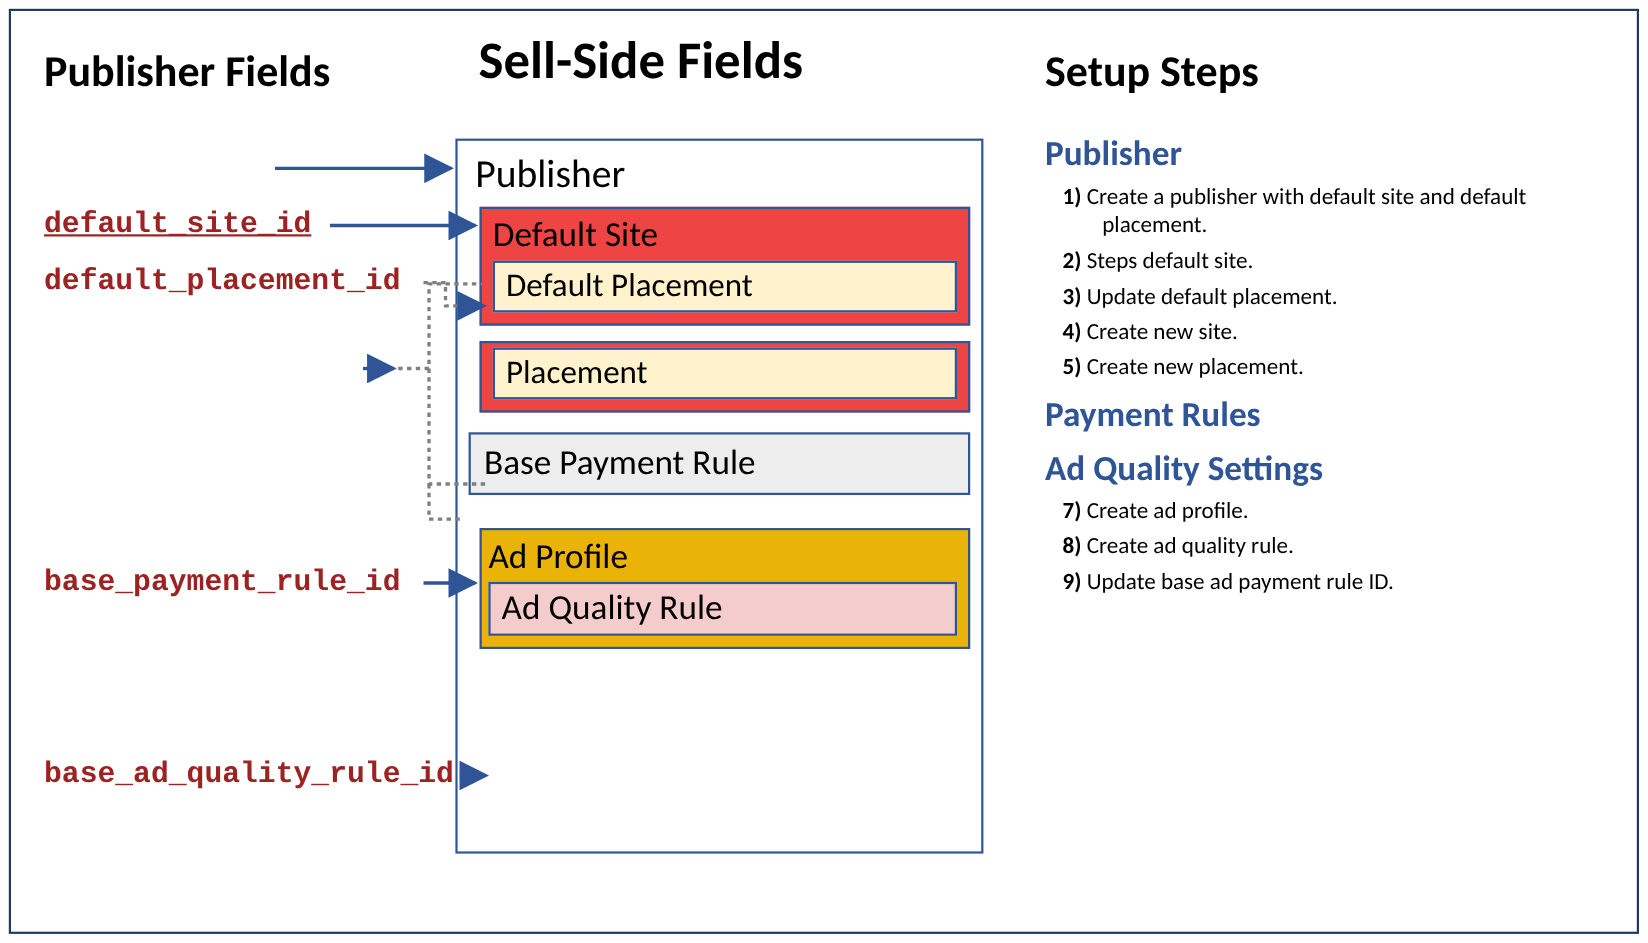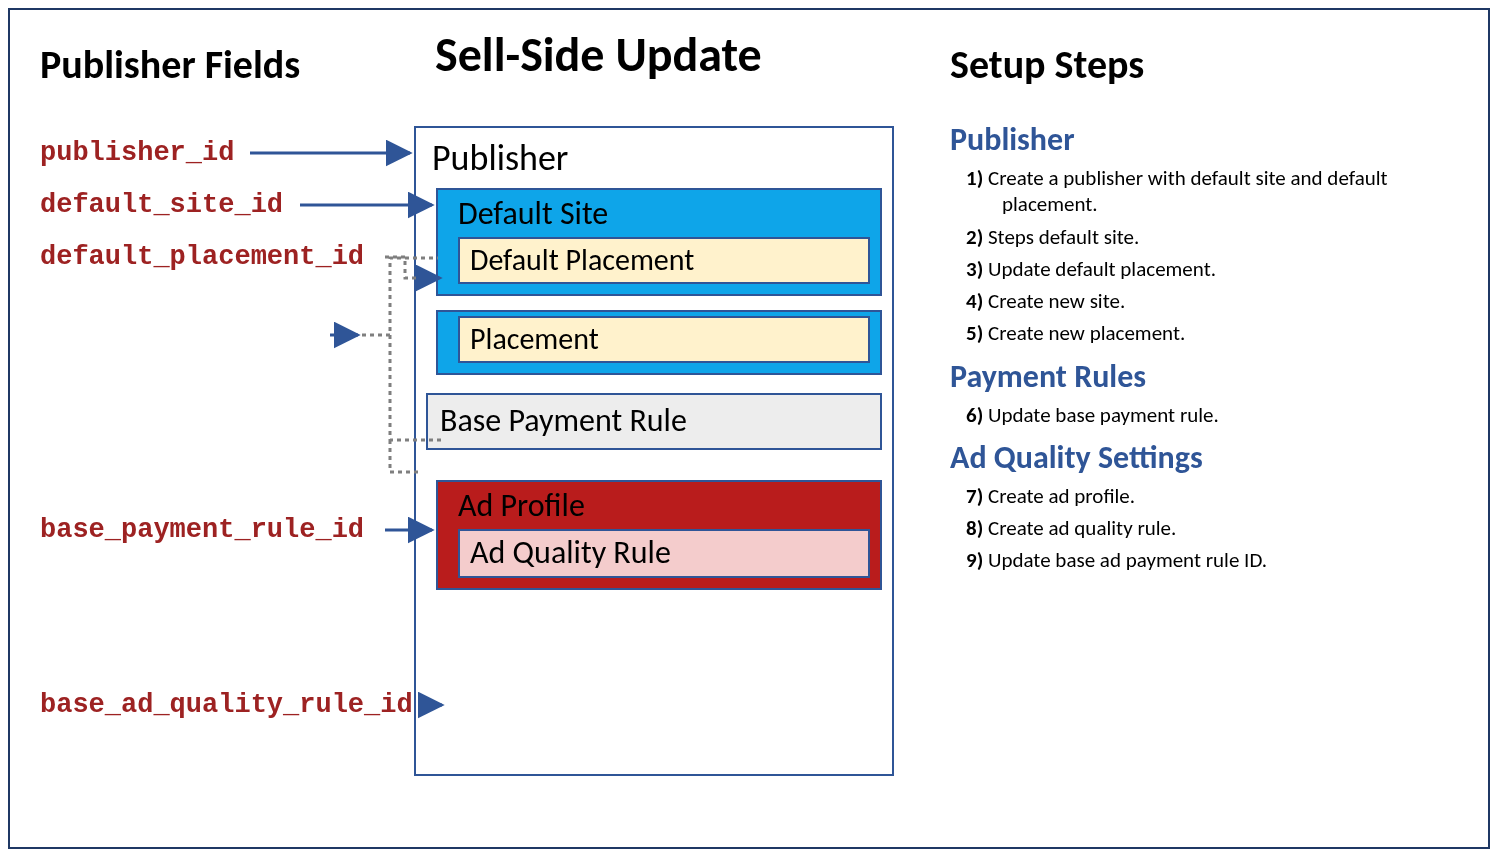--- a/index.html
+++ b/index.html
@@ -28,21 +28,21 @@
   .field {
     position: absolute;
     left: 30px;
     font-family: "Courier New", monospace;
     font-weight: 700;
     color: #9d2222;
     font-size: 27px;
     white-space: nowrap;
   }
   .f1 { top: 128px; }
-  .f2 { top: 180px; }
+  .f2 { top: 180px; text-decoration: underline; }
   .f3 { top: 232px; }
   .f4 { top: 310px; }
   .f5 { top: 505px; }
   .f6 { top: 680px; }
   .field .ital { font-style: italic; }
 
   
   .pub-box {
     position: absolute;
     left: 404px;
@@ -54,23 +54,23 @@
     padding: 8px 10px 10px 10px;
   }
   .pub-title {
     font-size: 36px;
     color: #000;
     margin-bottom: 6px;
     padding-left: 6px;
   }
   .site-box {
     border: 2px solid #2f5597;
-    background: #0ea5e9;
+    background: #ef4444;
     margin: 8px 0 14px 10px;
-    padding: 4px 10px 10px 20px;
+    padding: 4px 10px 10px 10px;
   }
   .site-title {
     font-size: 32px;
     color: #000;
     margin-bottom: 4px;
   }
   .placement-box {
     border: 2px solid #2f5597;
     background: #fff2cc;
     padding: 2px 10px 4px 10px;
@@ -80,23 +80,23 @@
   .rule-box {
     border: 2px solid #2f5597;
     background: #ededed;
     margin: 18px 0 0 0;
     padding: 6px 12px 8px 12px;
     font-size: 32px;
     color: #000;
   }
   .adprofile-box {
     border: 2px solid #2f5597;
-    background: #b91c1c;
+    background: #eab308;
     margin: 30px 0 0 10px;
-    padding: 4px 10px 10px 20px;
+    padding: 4px 10px 10px 6px;
   }
   .adprofile-title {
     font-size: 32px;
     color: #000;
     margin-bottom: 4px;
   }
   .adqrule-box {
     border: 2px solid #2f5597;
     background: #f4cccc;
     padding: 2px 10px 4px 10px;
@@ -134,24 +134,23 @@
     width: 1482px; height: 841px;
     pointer-events: none;
   }
 </style>
 </head>
 <body>
 
 <div class="outer">
 
   <div class="col-title left-title">Publisher Fields</div>
-  <div class="col-title center-title">Sell-Side Update</div>
+  <div class="col-title center-title">Sell-Side Fields</div>
   <div class="col-title right-title">Setup Steps</div>
 
-  <div class="field f1">publisher_id</div>
   <div class="field f2">default_site_id</div>
   <div class="field f3">default_placement_id</div>
   <div class="field f5">base_payment_rule_id</div>
   <div class="field f6">base_ad_quality_rule_id</div>
 
   <div class="pub-box">
     <div class="pub-title">Publisher</div>
 
     <div class="site-box">
       <div class="site-title">Default Site</div>
@@ -192,20 +191,19 @@
   </svg>
 
   <div class="steps">
     <div class="section-h">Publisher</div>
     <div class="step"><b>1)</b><span> Create a publisher with default site and default placement.</span></div>
     <div class="step"><b>2)</b><span> Steps default site.</span></div>
     <div class="step"><b>3)</b><span> Update default placement.</span></div>
     <div class="step"><b>4)</b><span> Create new site.</span></div>
     <div class="step"><b>5)</b><span> Create new placement.</span></div>
     <div class="section-h">Payment Rules</div>
-    <div class="step"><b>6)</b><span> Update base payment rule.</span></div>
     <div class="section-h">Ad Quality Settings</div>
     <div class="step"><b>7)</b><span> Create ad profile.</span></div>
     <div class="step"><b>8)</b><span> Create ad quality rule.</span></div>
     <div class="step"><b>9)</b><span> Update base ad payment rule ID.</span></div>
   </div>
 
 </div>
 
 </body></html>

